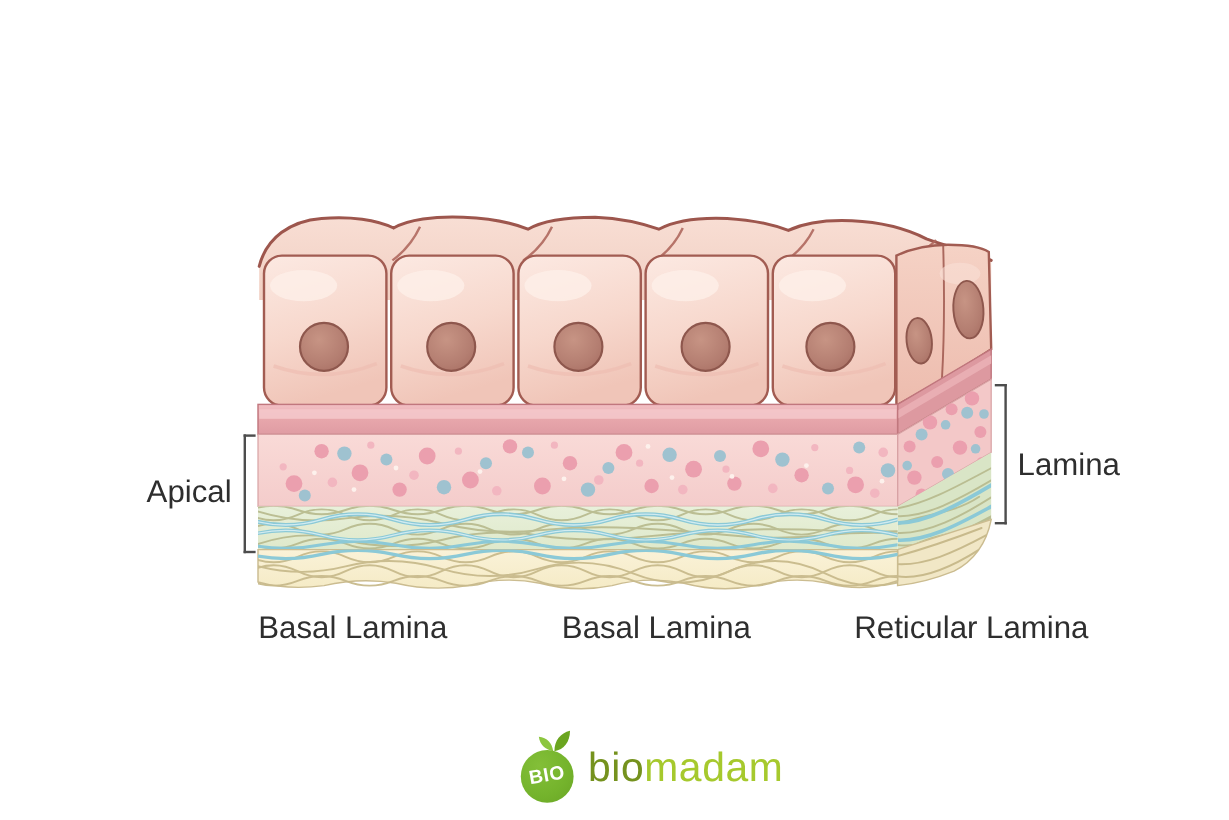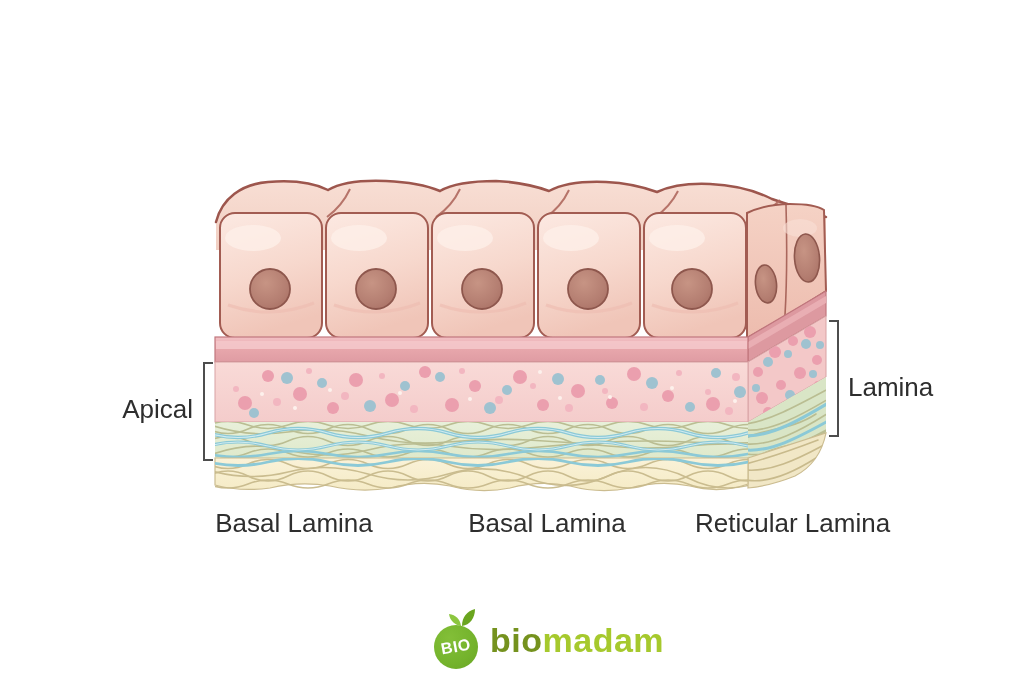--- a/index.html
+++ b/index.html
@@ -4,34 +4,34 @@
 <style>
   html,body{margin:0;padding:0;background:#fff;}
   .canvas{position:relative;width:1024px;height:683px;background:#ffffff;overflow:hidden;
           font-family:"Liberation Sans",sans-serif;border-radius:23px;}
   .illus{position:absolute;left:0;top:0;}
   .lbl{position:absolute;color:#2e2e2e;font-size:26px;line-height:1.1;white-space:nowrap;}
   .lbl-apical{left:33px;top:395px;width:160px;text-align:right;}
   .lbl-basal{left:848px;top:373px;}
   .lbl-bl1{left:194px;top:509px;width:200px;text-align:center;}
   .lbl-bl2{left:447px;top:509px;width:200px;text-align:center;}
-  .lbl-rl{left:695px;top:509px;width:240px;text-align:left;}
+  .lbl-rl{left:667px;top:509px;width:240px;text-align:right;}
   .bracket{position:absolute;}
   .bracket-apical{left:203px;top:362px;width:8px;height:95px;
     border-left:2px solid #4d4d4d;border-top:2px solid #4d4d4d;border-bottom:2px solid #4d4d4d;}
   .bracket-basal{left:829px;top:320px;width:8px;height:113px;
     border-right:2px solid #4d4d4d;border-top:2px solid #4d4d4d;border-bottom:2px solid #4d4d4d;}
   .logo{position:absolute;left:432px;top:608px;width:220px;height:66px;}
   .logo-badge{position:absolute;left:2px;top:17px;width:44px;height:44px;border-radius:50%;
     background:radial-gradient(circle at 35% 30%, #83bf38, #74b32c 60%, #69a525);
     display:flex;align-items:center;justify-content:center;}
   .logo-badge span{color:#ffffff;font-weight:bold;font-size:16px;letter-spacing:.5px;
     transform:rotate(-10deg);display:block;}
   .logo-leaf{position:absolute;left:16px;top:0px;}
-  .logo-text{position:absolute;left:58px;top:13px;font-weight:bold;font-size:34px;
+  .logo-text{position:absolute;left:58px;top:13px;font-weight:normal;font-size:34px;
     letter-spacing:.5px;}
   .logo-text .p1{color:#75921e;}
   .logo-text .p2{color:#a6c92d;}
 </style>
 </head>
 <body>
 
 <div class="canvas">
 
   <svg class="illus" width="1024" height="683" viewBox="0 0 1024 683">

